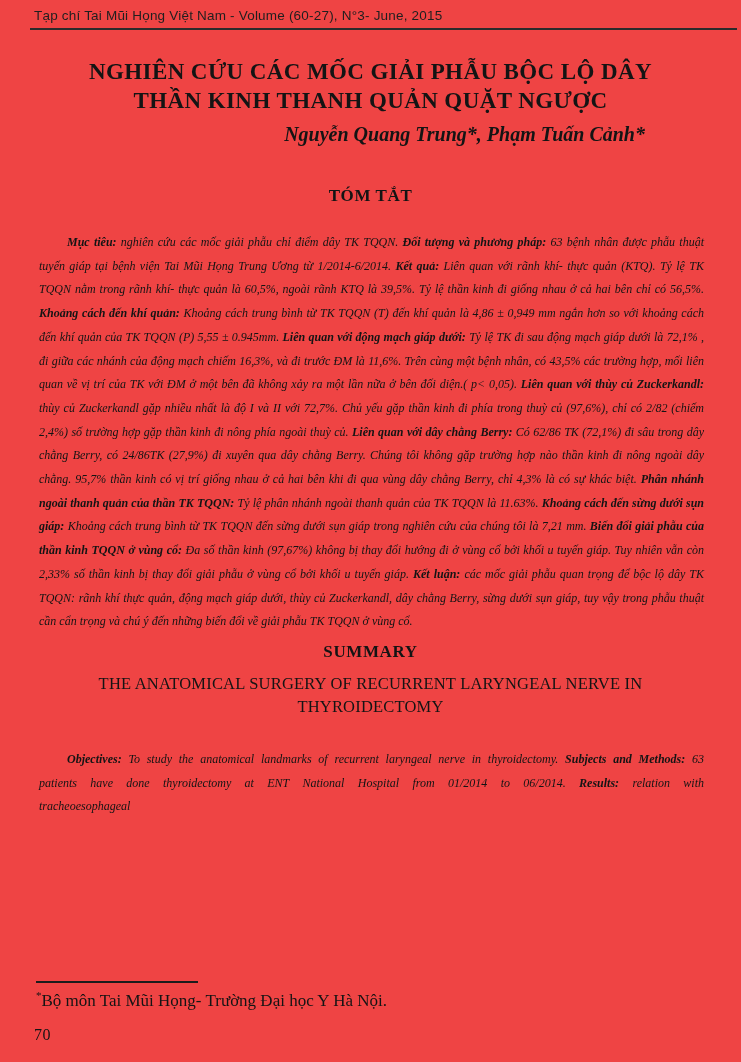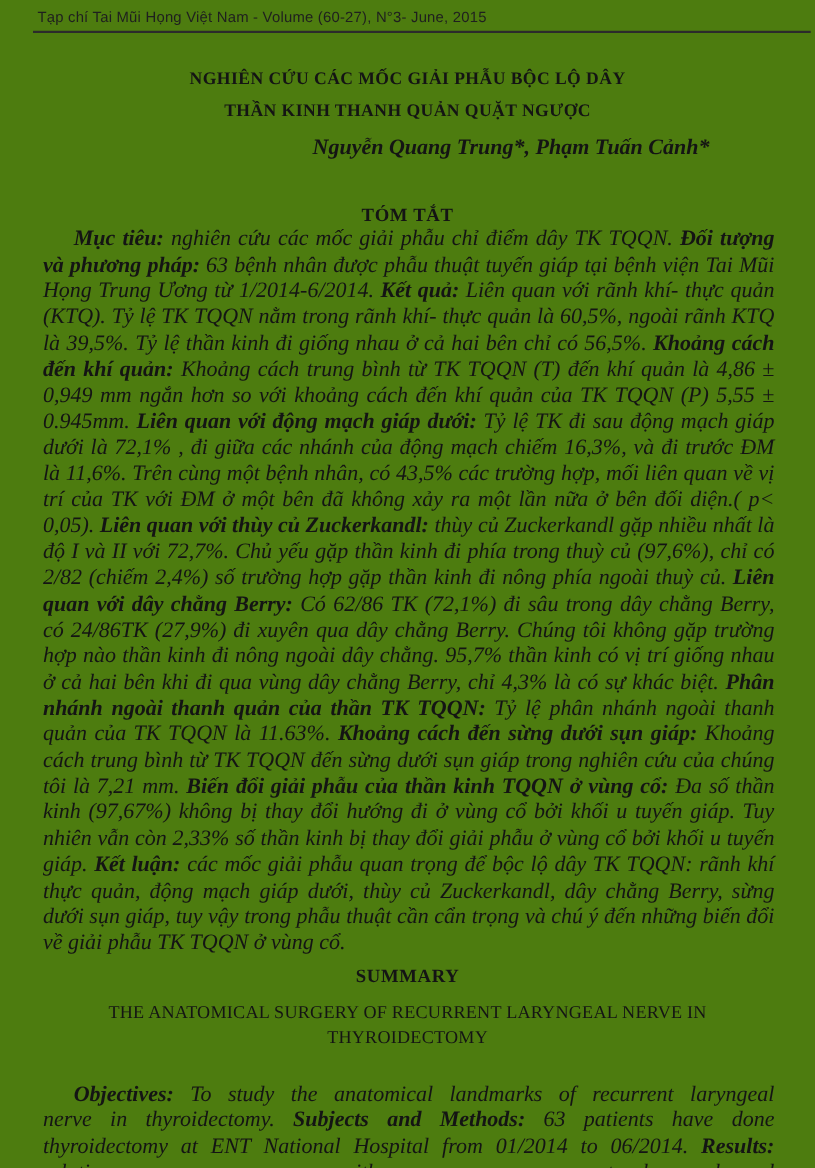--- a/index.html
+++ b/index.html
@@ -5,21 +5,21 @@
   html, body {
     margin: 0;
     padding: 0;
     background: #e9e8e4;
   }
   .page {
     position: relative;
     width: 741px;
     height: 1062px;
     margin: 0 auto;
-    background: #4d7c0f;
+    background: #ef4444;
     color: #141414;
     font-family: "Liberation Serif", serif;
     display: flex;
     flex-direction: column;
     overflow: hidden;
     box-sizing: border-box;
   }
   
   .header {
     margin: 8px 4px 0 30px;
@@ -27,21 +27,21 @@
     border-bottom: 2px solid #2b2b2b;
     font-family: "Liberation Sans", sans-serif;
     font-size: 13.5px;
     letter-spacing: 0.2px;
     color: #1f1f1f;
   }
   
   .title {
     margin: 27px 40px 0;
     text-align: center;
-    font-size: 16px;
+    font-size: 23px;
     font-weight: 700;
     line-height: 29px;
     letter-spacing: 0.4px;
   }
   .tline { display: block; }
   .authors {
     margin: 8px 96px 0 0;
     text-align: right;
     font-weight: 700;
     font-style: italic;
@@ -49,23 +49,23 @@
   }
   .sec-heading {
     margin-top: 40px;
     text-align: center;
     font-weight: 700;
     font-size: 17px;
     letter-spacing: 0.6px;
   }
   .sec-heading.summary { margin-top: 8px; }
   .para {
-    margin: 0 37px 0 39px;
+    margin: 25px 37px 0 39px;
     font-style: italic;
-    font-size: 20px;
+    font-size: 12px;
     line-height: 23.7px;
     text-align: justify;
     text-indent: 28px;
   }
   .seg-bold { font-weight: 700; }
   .summary-title {
     margin: 10px 55px 18px;
     text-align: center;
     font-size: 16.5px;
     line-height: 23px;

